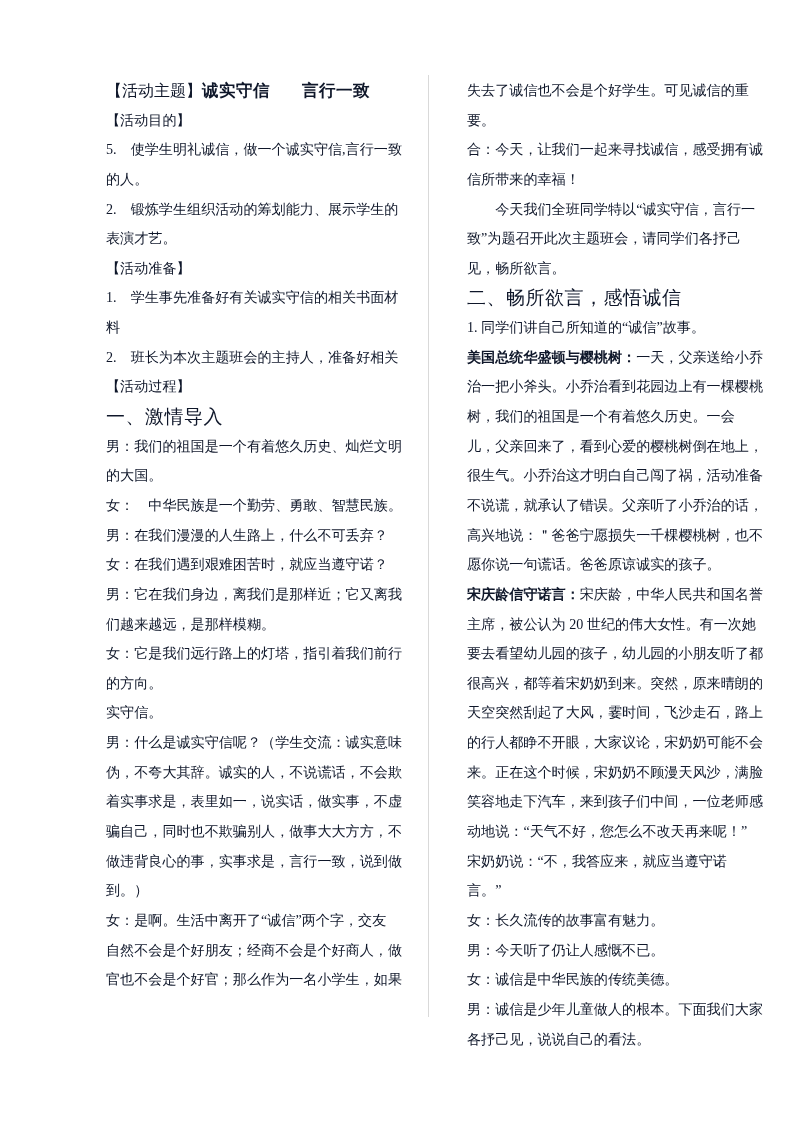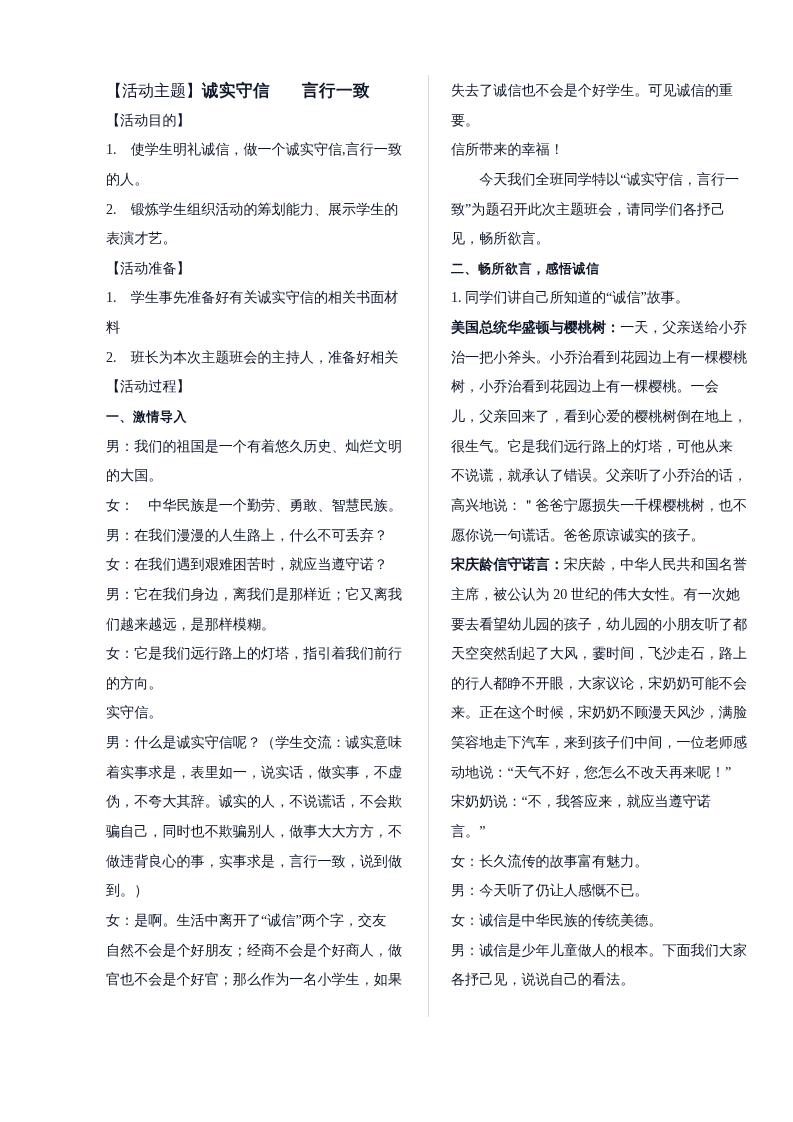--- a/index.html
+++ b/index.html
@@ -15,103 +15,105 @@
     overflow: hidden;
     font-family: "Liberation Serif", "DejaVu Serif", serif;
     color: #3d3d3d;
   }
   .column {
     position: absolute;
     top: 76px;
     width: 305px;
   }
   .column-left  { left: 75px; }
-  .column-right { left: 420px; }
+  .column-right { left: 436px; }
   .line {
     height: 29.65px;
     line-height: 29.65px;
     font-size: 14.1px;
     white-space: pre;
     overflow: visible;
   }
   .line .bold { font-weight: 700; }
   .line.title { font-size: 16px; }
   .line.title .bold { font-size: 16.5px; letter-spacing: 0.5px; }
   .line.heading {
-    font-weight: 700;
-    font-size: 13px;
+    font-weight: 400;
+    font-size: 19px;
     letter-spacing: 0.5px;
   }
   .divider {
     position: absolute;
     left: 397px;
     top: 75px;
     width: 1px;
     height: 942px;
     background: #d9d9d9;
   }
 </style>
 </head>
 <body>
 
 <div class="page" style="background: rgb(255, 255, 255); color: #0f172a; margin-left: 31px;">
   <div class="column column-left">
       <div class="line title"><span>【活动主题】</span><span class="bold">诚实守信</span><span>　　</span><span class="bold">言行一致</span></div>
       <div class="line"><span>【活动目的】</span></div>
-      <div class="line"><span>1.　使学生明礼诚信，做一个诚实守信,言行一致</span></div>
+      <div class="line"><span>5.　使学生明礼诚信，做一个诚实守信,言行一致</span></div>
       <div class="line"><span>的人。</span></div>
       <div class="line"><span>2.　锻炼学生组织活动的筹划能力、展示学生的</span></div>
       <div class="line"><span>表演才艺。</span></div>
       <div class="line"><span>【活动准备】</span></div>
       <div class="line"><span>1.　学生事先准备好有关诚实守信的相关书面材</span></div>
       <div class="line"><span>料</span></div>
       <div class="line"><span>2.　班长为本次主题班会的主持人，准备好相关</span></div>
       <div class="line"><span>【活动过程】</span></div>
       <div class="line heading"><span>一、激情导入</span></div>
       <div class="line"><span>男：我们的祖国是一个有着悠久历史、灿烂文明</span></div>
       <div class="line"><span>的大国。</span></div>
       <div class="line"><span>女：　中华民族是一个勤劳、勇敢、智慧民族。</span></div>
       <div class="line"><span>男：在我们漫漫的人生路上，什么不可丢弃？</span></div>
       <div class="line"><span>女：在我们遇到艰难困苦时，就应当遵守诺？</span></div>
       <div class="line"><span>男：它在我们身边，离我们是那样近；它又离我</span></div>
       <div class="line"><span>们越来越远，是那样模糊。</span></div>
       <div class="line"><span>女：它是我们远行路上的灯塔，指引着我们前行</span></div>
       <div class="line"><span>的方向。</span></div>
       <div class="line"><span>实守信。</span></div>
       <div class="line"><span>男：什么是诚实守信呢？（学生交流：诚实意味</span></div>
+      <div class="line"><span>伪，不夸大其辞。诚实的人，不说谎话，不会欺</span></div>
       <div class="line"><span>着实事求是，表里如一，说实话，做实事，不虚</span></div>
-      <div class="line"><span>伪，不夸大其辞。诚实的人，不说谎话，不会欺</span></div>
       <div class="line"><span>骗自己，同时也不欺骗别人，做事大大方方，不</span></div>
       <div class="line"><span>做违背良心的事，实事求是，言行一致，说到做</span></div>
       <div class="line"><span>到。）</span></div>
       <div class="line"><span>女：是啊。生活中离开了“诚信”两个字，交友</span></div>
       <div class="line"><span>自然不会是个好朋友；经商不会是个好商人，做</span></div>
       <div class="line"><span>官也不会是个好官；那么作为一名小学生，如果</span></div>
     </div>
   <div class="divider" style="background: rgb(217, 217, 217);"></div>
   <div class="column column-right">
       <div class="line"><span>失去了诚信也不会是个好学生。可见诚信的重</span></div>
       <div class="line"><span>要。</span></div>
+      <div class="line"><span>合：今天，让我们一起来寻找诚信，感受拥有诚</span></div>
       <div class="line"><span>信所带来的幸福！</span></div>
       <div class="line"><span>　　今天我们全班同学特以“诚实守信，言行一</span></div>
       <div class="line"><span>致”为题召开此次主题班会，请同学们各抒己</span></div>
       <div class="line"><span>见，畅所欲言。</span></div>
       <div class="line heading"><span>二、畅所欲言，感悟诚信</span></div>
       <div class="line"><span>1. 同学们讲自己所知道的“诚信”故事。</span></div>
       <div class="line"><span class="bold">美国总统华盛顿与樱桃树：</span><span>一天，父亲送给小乔</span></div>
       <div class="line"><span>治一把小斧头。小乔治看到花园边上有一棵樱桃</span></div>
-      <div class="line"><span>树，小乔治看到花园边上有一棵樱桃。一会</span></div>
+      <div class="line"><span>树，我们的祖国是一个有着悠久历史。一会</span></div>
       <div class="line"><span>儿，父亲回来了，看到心爱的樱桃树倒在地上，</span></div>
-      <div class="line"><span>很生气。它是我们远行路上的灯塔，可他从来</span></div>
+      <div class="line"><span>很生气。小乔治这才明白自己闯了祸，活动准备</span></div>
       <div class="line"><span>不说谎，就承认了错误。父亲听了小乔治的话，</span></div>
       <div class="line"><span>高兴地说：＂爸爸宁愿损失一千棵樱桃树，也不</span></div>
       <div class="line"><span>愿你说一句谎话。爸爸原谅诚实的孩子。</span></div>
       <div class="line"><span class="bold">宋庆龄信守诺言：</span><span>宋庆龄，中华人民共和国名誉</span></div>
       <div class="line"><span>主席，被公认为 20 世纪的伟大女性。有一次她</span></div>
       <div class="line"><span>要去看望幼儿园的孩子，幼儿园的小朋友听了都</span></div>
+      <div class="line"><span>很高兴，都等着宋奶奶到来。突然，原来晴朗的</span></div>
       <div class="line"><span>天空突然刮起了大风，霎时间，飞沙走石，路上</span></div>
       <div class="line"><span>的行人都睁不开眼，大家议论，宋奶奶可能不会</span></div>
       <div class="line"><span>来。正在这个时候，宋奶奶不顾漫天风沙，满脸</span></div>
       <div class="line"><span>笑容地走下汽车，来到孩子们中间，一位老师感</span></div>
       <div class="line"><span>动地说：“天气不好，您怎么不改天再来呢！”</span></div>
       <div class="line"><span>宋奶奶说：“不，我答应来，就应当遵守诺</span></div>
       <div class="line"><span>言。”</span></div>
       <div class="line"><span>女：长久流传的故事富有魅力。</span></div>
       <div class="line"><span>男：今天听了仍让人感慨不已。</span></div>
       <div class="line"><span>女：诚信是中华民族的传统美德。</span></div>

